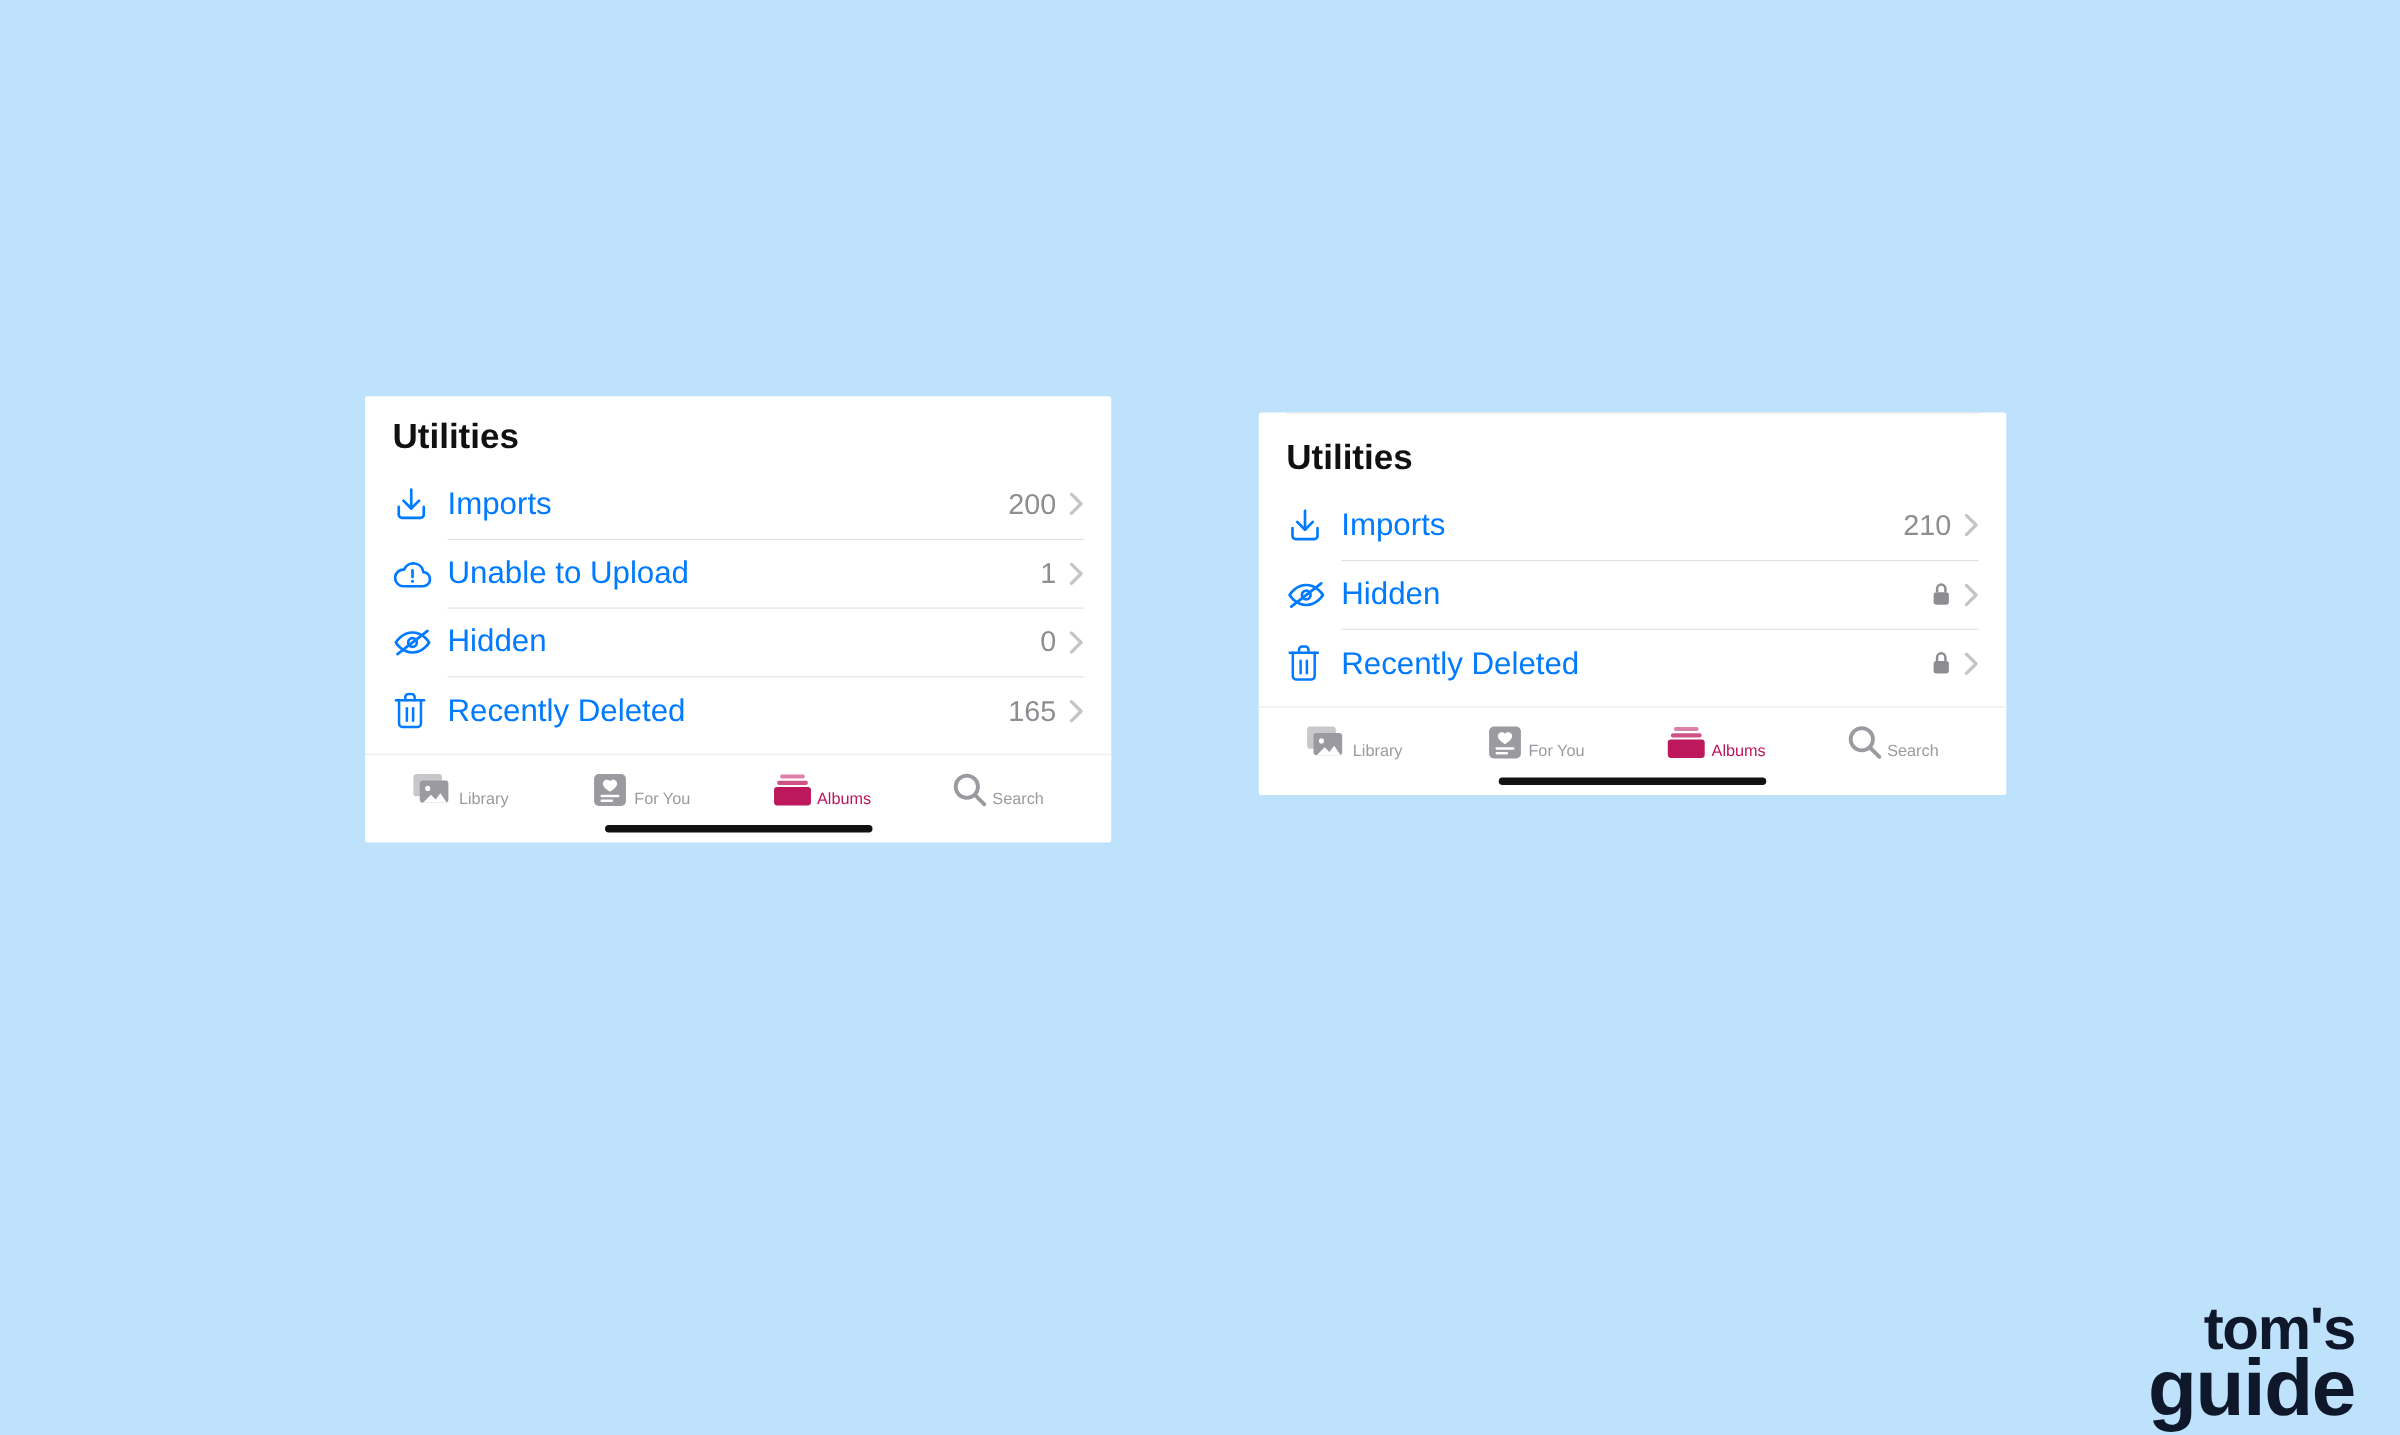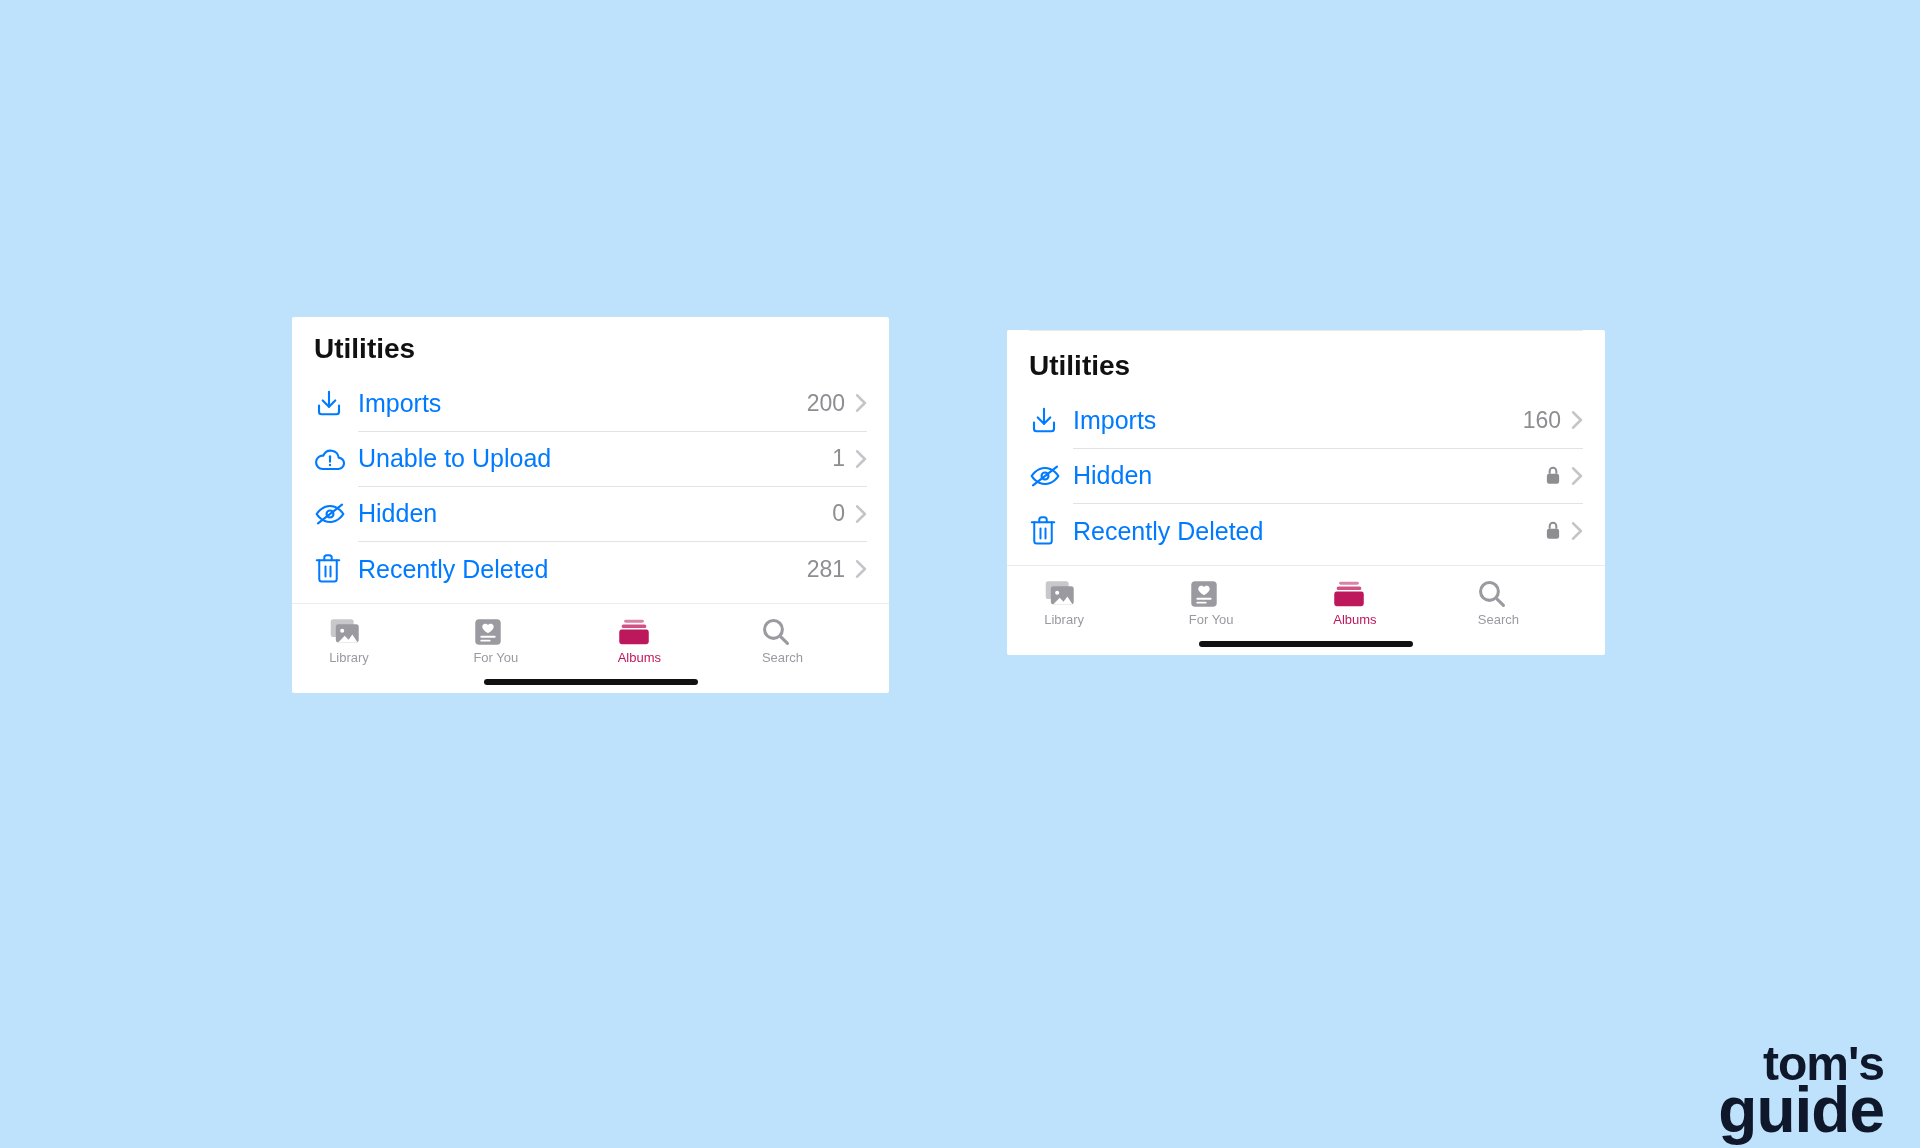--- a/index.html
+++ b/index.html
@@ -90,22 +90,21 @@
   }
   .tabbar {
     display: flex;
     justify-content: space-around;
     align-items: flex-end;
     padding: 14px 10px 4px 10px;
     border-top: 1px solid #ececee;
   }
   .tab {
     display: flex;
-    flex-direction: column;
-    align-items: flex-start;
+    align-items: flex-end;
     gap: 4px;
     color: #9a9aa0;
     width: 90px;
   }
   .tab.active { color: #be185d; }
   .tab .tab-label {
     font-size: 13px;
     font-weight: 500;
   }
   .home-indicator {
@@ -200,21 +199,21 @@
           <svg width="28" height="30" viewBox="0 0 22 24" fill="none" stroke="currentColor" stroke-width="1.6" stroke-linecap="round" stroke-linejoin="round">
               <polyline points="2,5 20,5"></polyline>
               <path d="M18 5v15a2 2 0 0 1-2 2H6a2 2 0 0 1-2-2V5"></path>
               <path d="M8 5V3a2 2 0 0 1 2-2h2a2 2 0 0 1 2 2v2"></path>
               <line x1="9" y1="10" x2="9" y2="18"></line>
               <line x1="13" y1="10" x2="13" y2="18"></line>
             </svg>
         </span>
         <span class="label">Recently Deleted</span>
         <span class="trailing">
-          <span class="count">281</span>
+          <span class="count">165</span>
           <span class="chevron">
             <svg width="12" height="18" viewBox="0 0 8 14" fill="none" stroke="currentColor" stroke-width="2" stroke-linecap="round" stroke-linejoin="round">
                 <polyline points="1,1 7,7 1,13"></polyline>
               </svg>
           </span>
         </span>
       </div>
 
     </div>
 
@@ -273,21 +272,21 @@
       <div class="row">
         <span class="icon-slot">
           <svg width="30" height="30" viewBox="0 0 24 24" fill="none" stroke="currentColor" stroke-width="1.7" stroke-linecap="round" stroke-linejoin="round">
               <path d="M4 14v5a2 2 0 0 0 2 2h12a2 2 0 0 0 2-2v-5"></path>
               <path d="M12 3v12"></path>
               <path d="M7 10l5 5 5-5"></path>
             </svg>
         </span>
         <span class="label">Imports</span>
         <span class="trailing">
-          <span class="count">160</span>
+          <span class="count">210</span>
           <span class="chevron">
             <svg width="12" height="18" viewBox="0 0 8 14" fill="none" stroke="currentColor" stroke-width="2" stroke-linecap="round" stroke-linejoin="round">
                 <polyline points="1,1 7,7 1,13"></polyline>
               </svg>
           </span>
         </span>
       </div>
 
       <div class="row">
         <span class="icon-slot">

